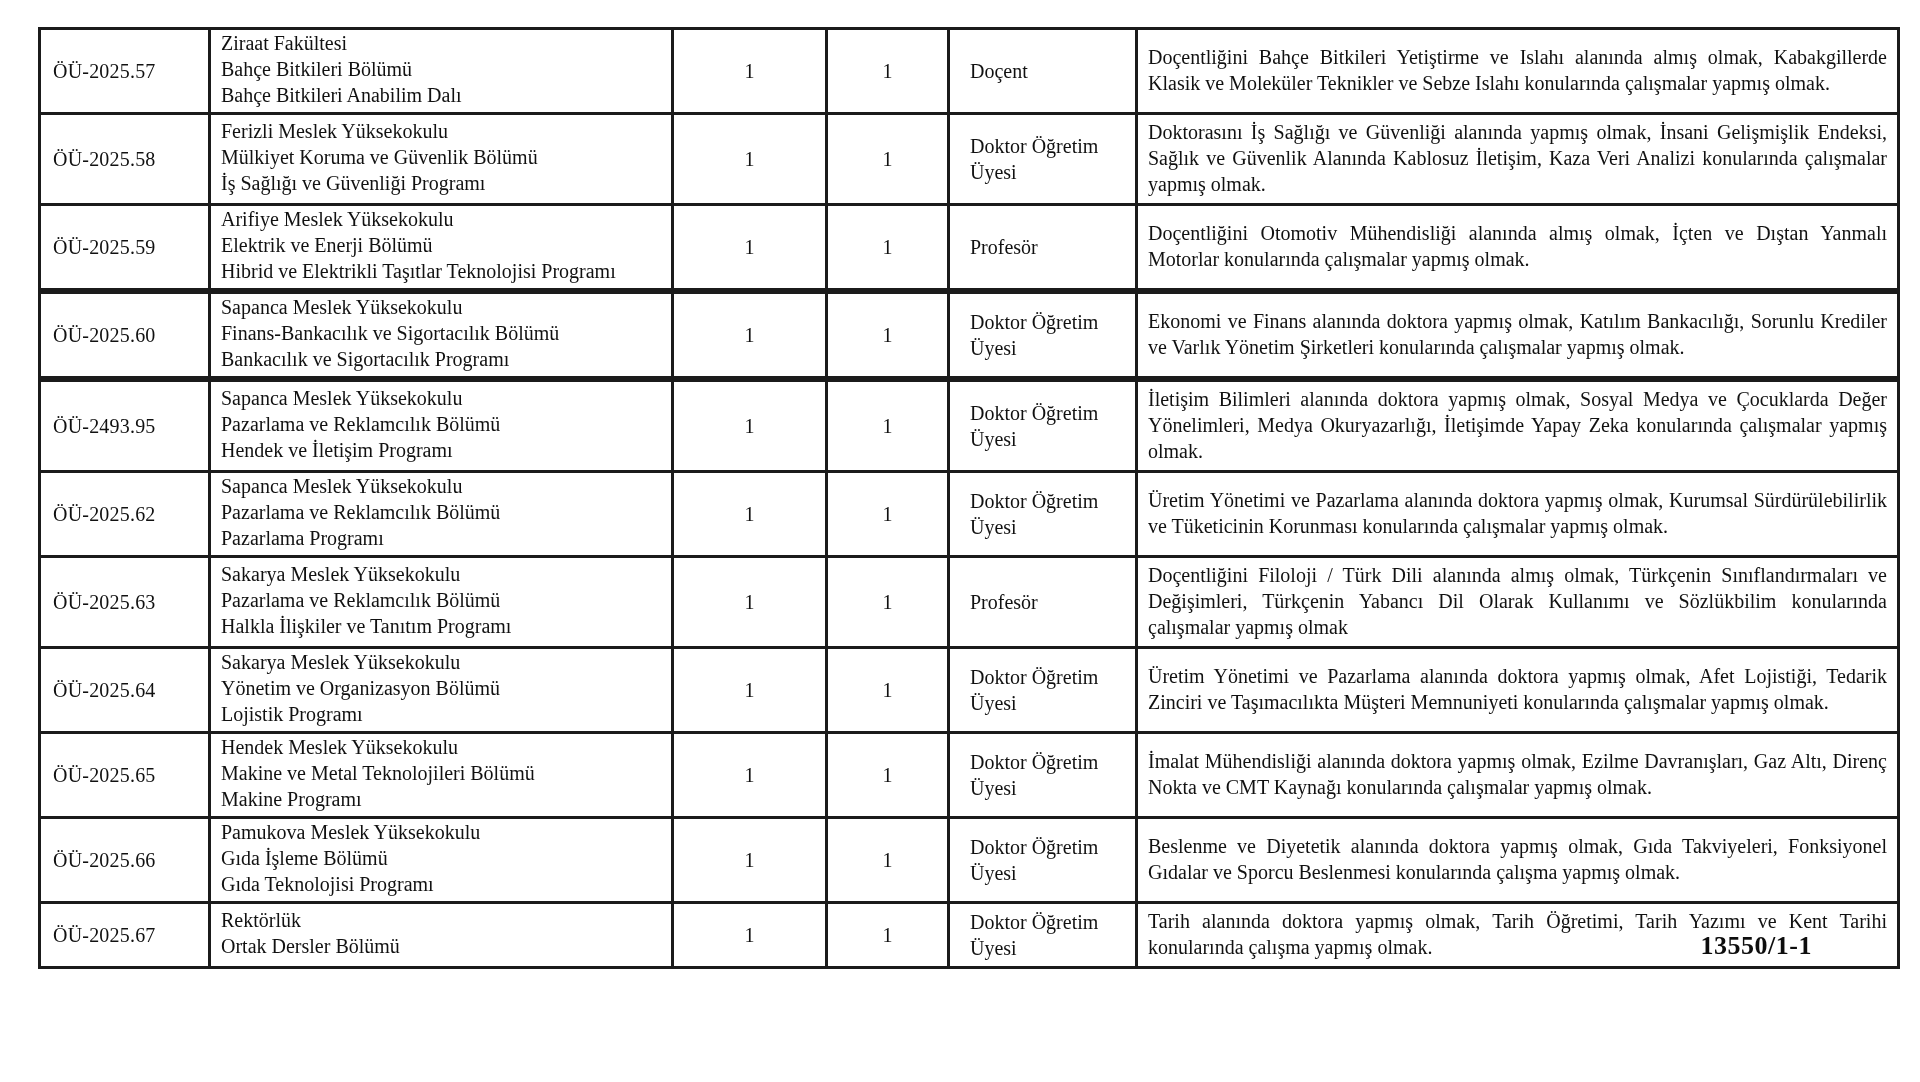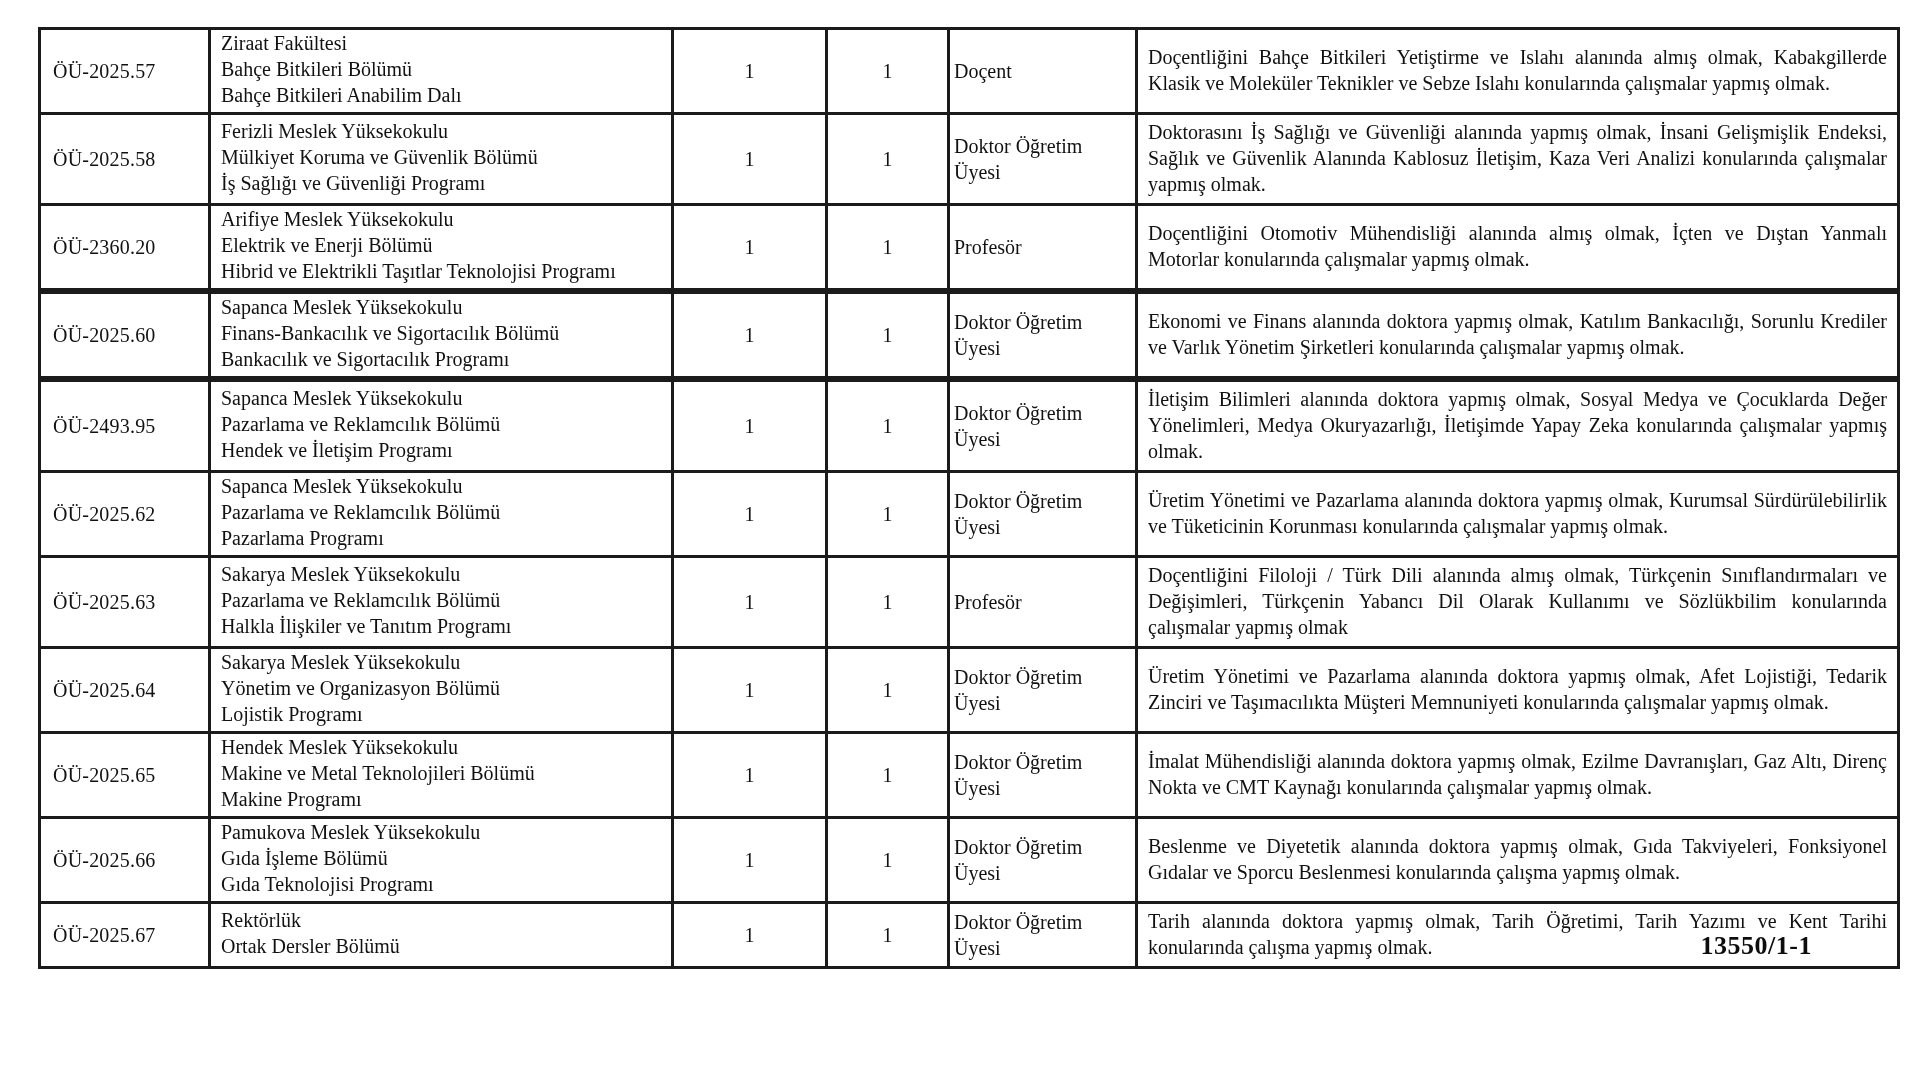--- a/index.html
+++ b/index.html
@@ -46,21 +46,21 @@
     padding: 0 6px 4px 10px;
   }
   .unit-line {
     white-space: nowrap;
   }
   td.count-cell {
     text-align: center;
     padding: 4px 2px;
   }
   td.title-cell {
-    padding: 4px 4px;
+    padding: 4px 20px;
     margin-top: 7px;
   }
   td.req-cell {
     padding: 4px 10px 6px 10px;
     text-align: justify;
   }
   .footer-ref {
     position: absolute;
     left: 38px;
     top: 931px;
@@ -107,21 +107,21 @@
             <div class="unit-line">Ferizli Meslek Yüksekokulu</div>
             <div class="unit-line">Mülkiyet Koruma ve Güvenlik Bölümü</div>
             <div class="unit-line">İş Sağlığı ve Güvenliği Programı</div>
           </td>
       <td class="count-cell">1</td>
       <td class="count-cell">1</td>
       <td class="title-cell">Doktor Öğretim Üyesi</td>
       <td class="req-cell">Doktorasını İş Sağlığı ve Güvenliği alanında yapmış olmak, İnsani Gelişmişlik Endeksi, Sağlık ve Güvenlik Alanında Kablosuz İletişim, Kaza Veri Analizi konularında çalışmalar yapmış olmak.</td>
     </tr>
         <tr>
-      <td class="code-cell">ÖÜ-2360.20</td>
+      <td class="code-cell">ÖÜ-2025.59</td>
       <td class="unit-cell">
             <div class="unit-line">Arifiye Meslek Yüksekokulu</div>
             <div class="unit-line">Elektrik ve Enerji Bölümü</div>
             <div class="unit-line">Hibrid ve Elektrikli Taşıtlar Teknolojisi Programı</div>
           </td>
       <td class="count-cell">1</td>
       <td class="count-cell">1</td>
       <td class="title-cell">Profesör</td>
       <td class="req-cell">Doçentliğini Otomotiv Mühendisliği alanında almış olmak, İçten ve Dıştan Yanmalı Motorlar konularında çalışmalar yapmış olmak.</td>
     </tr>

